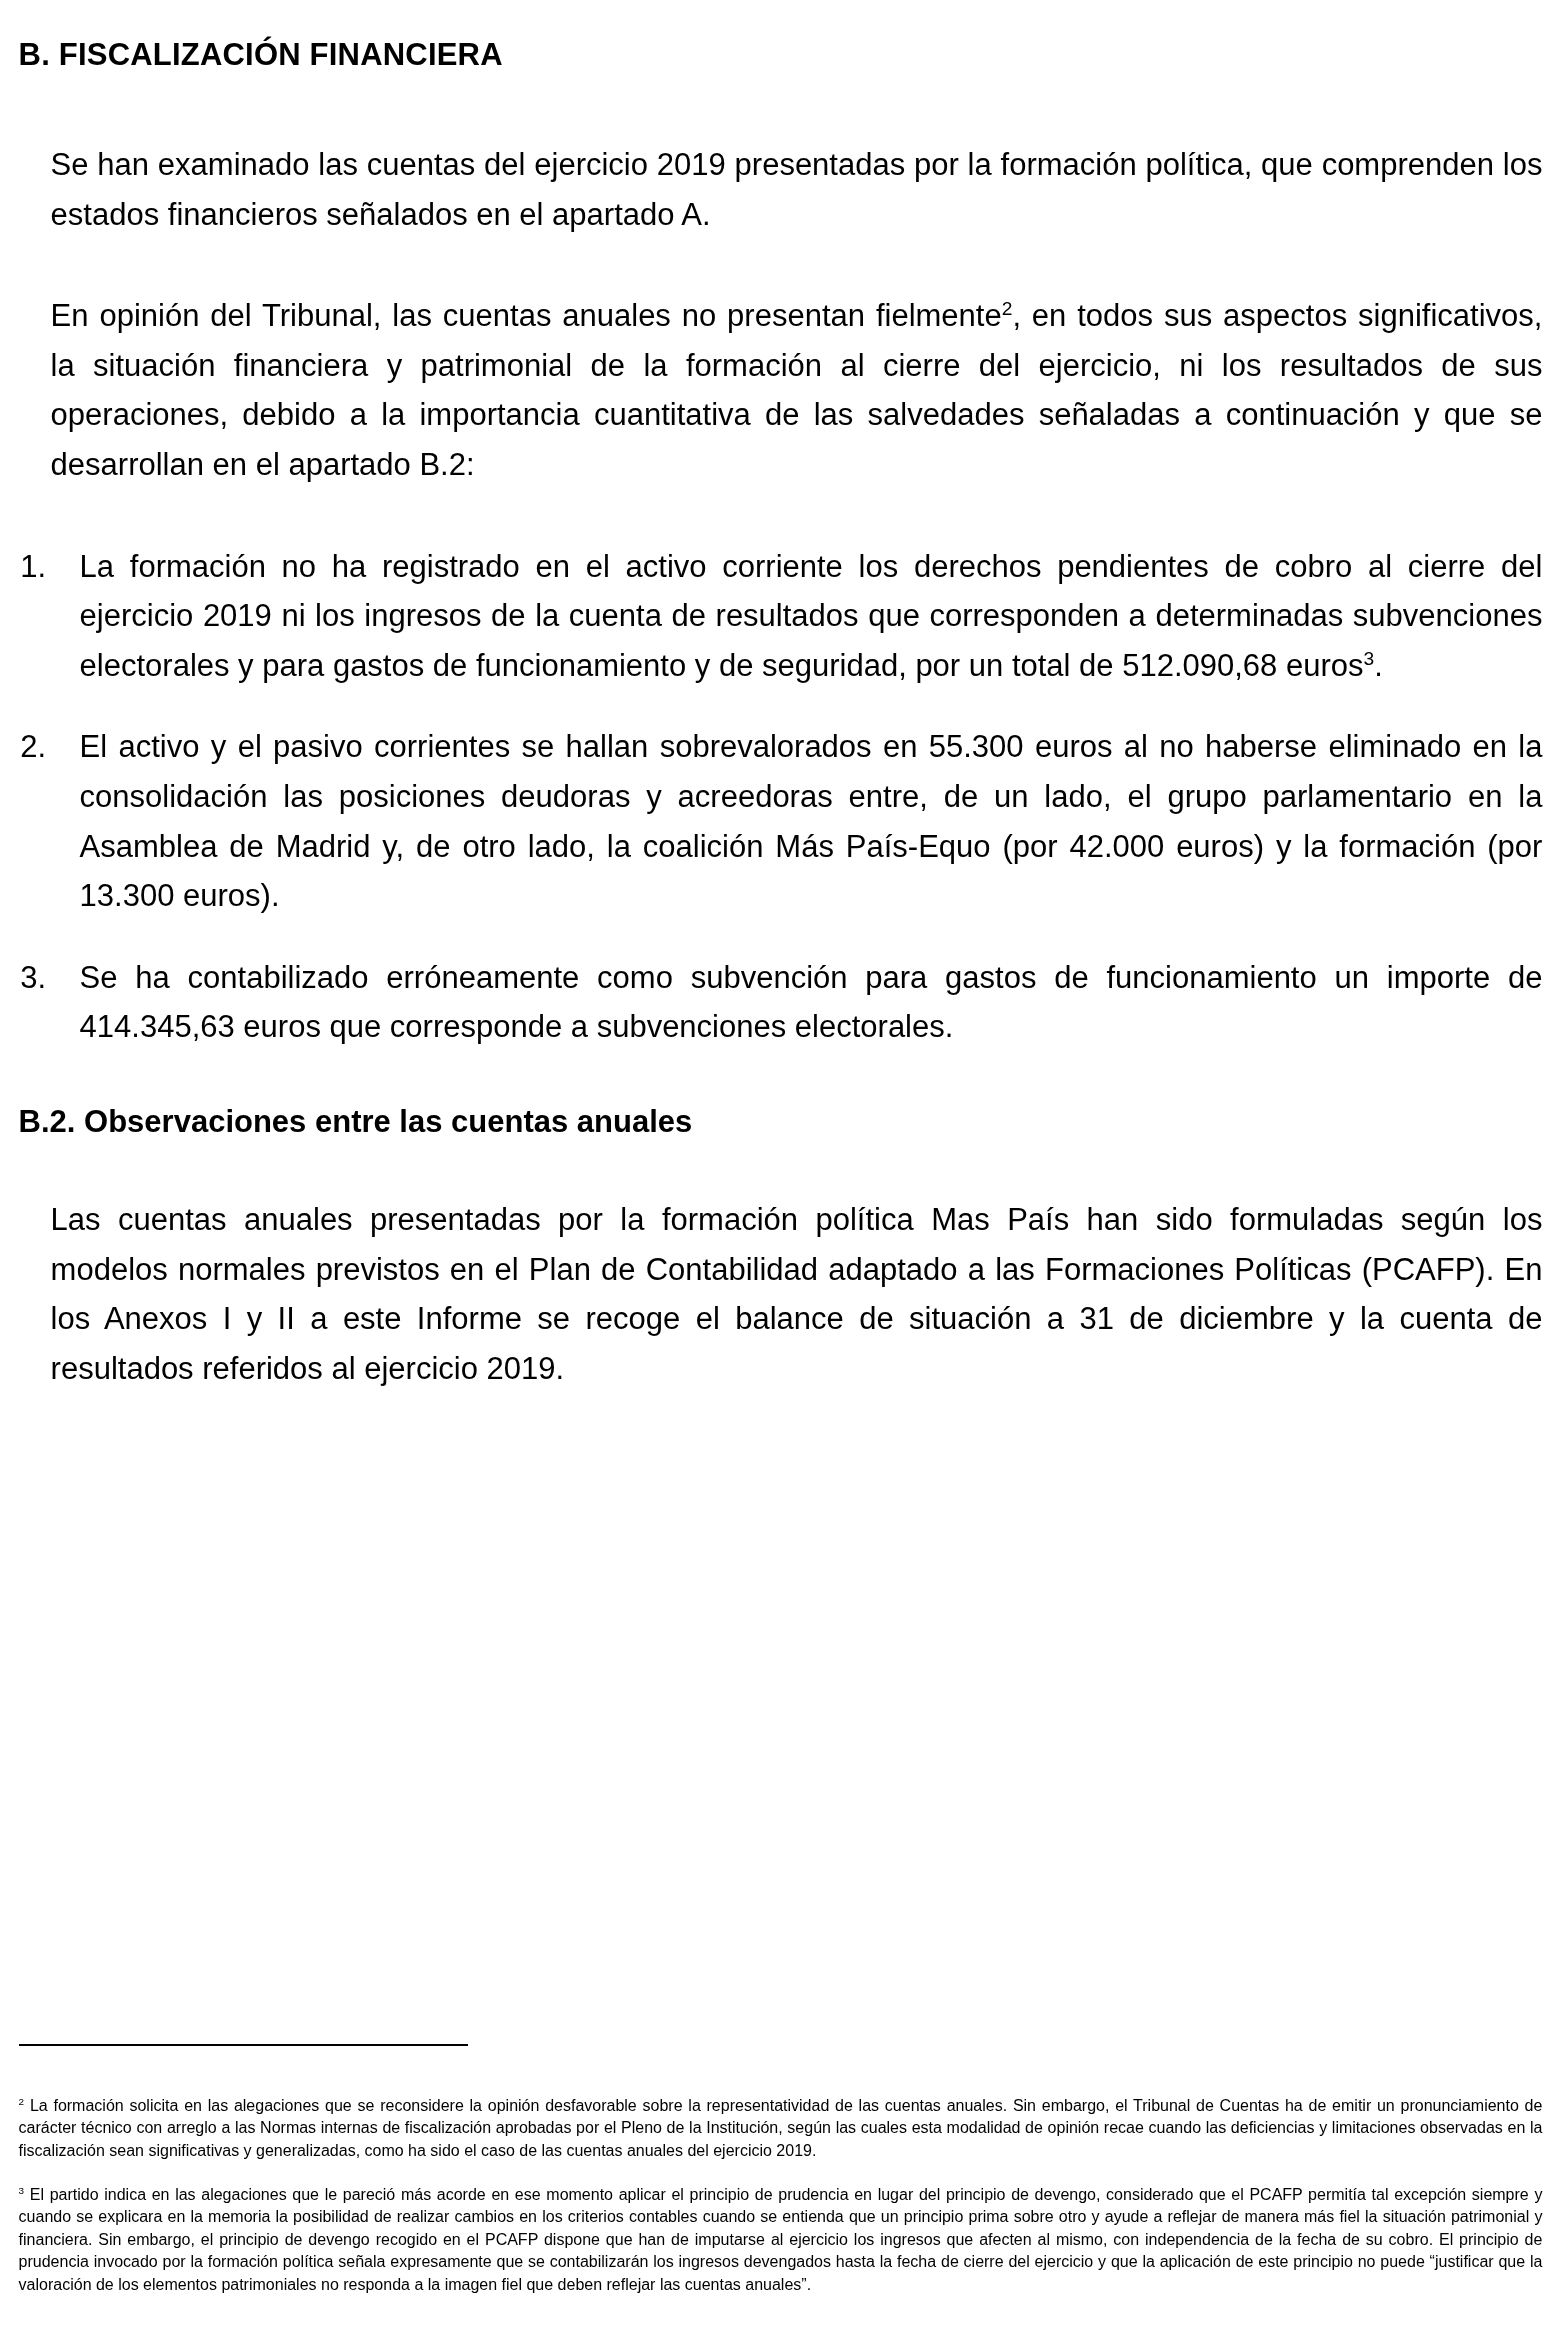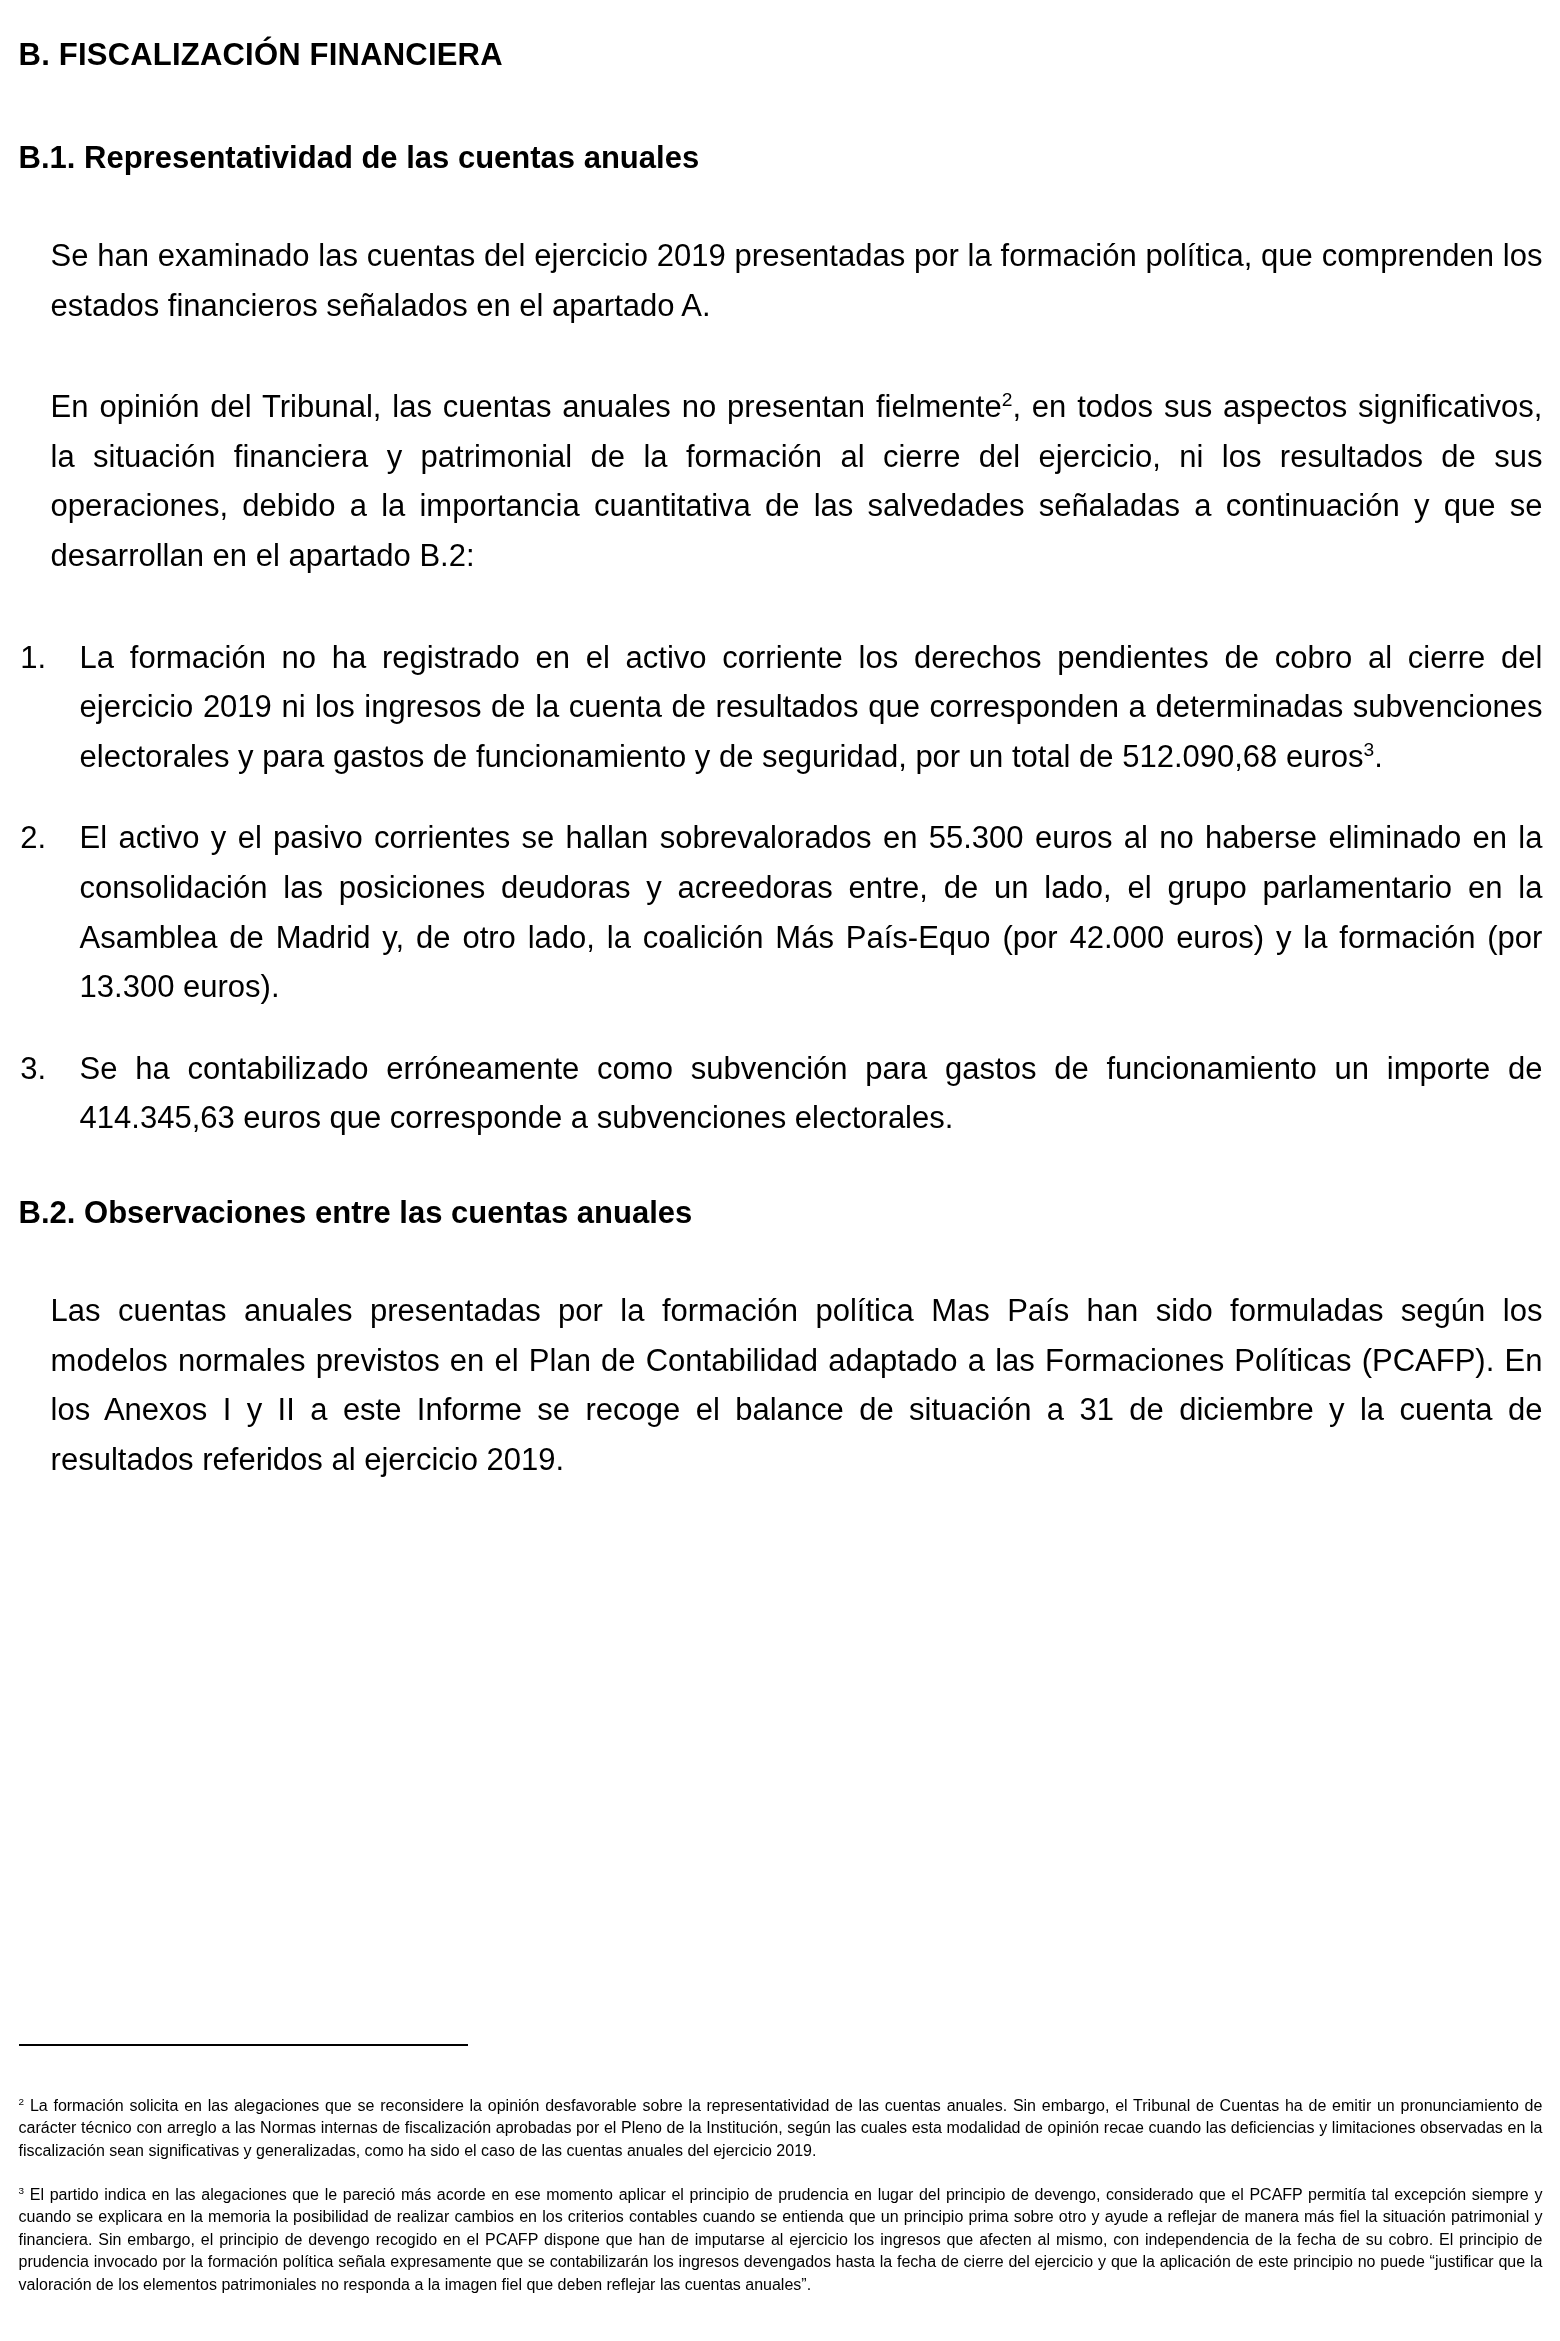--- a/index.html
+++ b/index.html
@@ -72,21 +72,20 @@
   }
   .footnote:last-child { margin-bottom: 12px; }
 </style>
 </head>
 <body>
 
 <div class="page">
 
   <h1 class="doc-title">B. FISCALIZACIÓN FINANCIERA</h1>
 
-  <h2 class="section-heading">B.1. Representatividad de las cuentas anuales</h2>
 
   <p class="body-para">Se han examinado las cuentas del ejercicio 2019 presentadas por la formación política, que comprenden los estados financieros señalados en el apartado A.</p>
 
   <p class="body-para"><span>En opinión del Tribunal, las cuentas anuales no presentan fielmente</span><sup class="fn-ref">2</sup><span>, en todos sus aspectos significativos, la situación financiera y patrimonial de la formación al cierre del ejercicio, ni los resultados de sus operaciones, debido a la importancia cuantitativa de las salvedades señaladas a continuación y que se desarrollan en el apartado B.2:</span></p>
 
   <ol class="numbered-list">
     <li class="list-item">
       <span class="num">1.</span><span>La formación no ha registrado en el activo corriente los derechos pendientes de cobro al cierre del ejercicio 2019 ni los ingresos de la cuenta de resultados que corresponden a determinadas subvenciones electorales y para gastos de funcionamiento y de seguridad, por un total de 512.090,68 euros</span><sup class="fn-ref">3</sup><span>.</span>
     </li>
     <li class="list-item">

